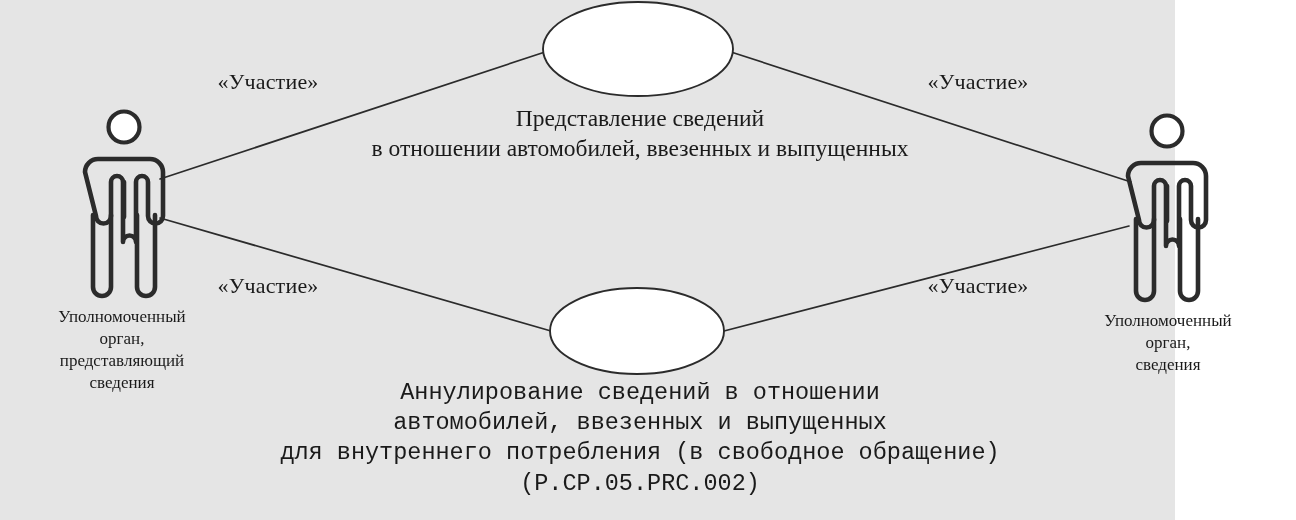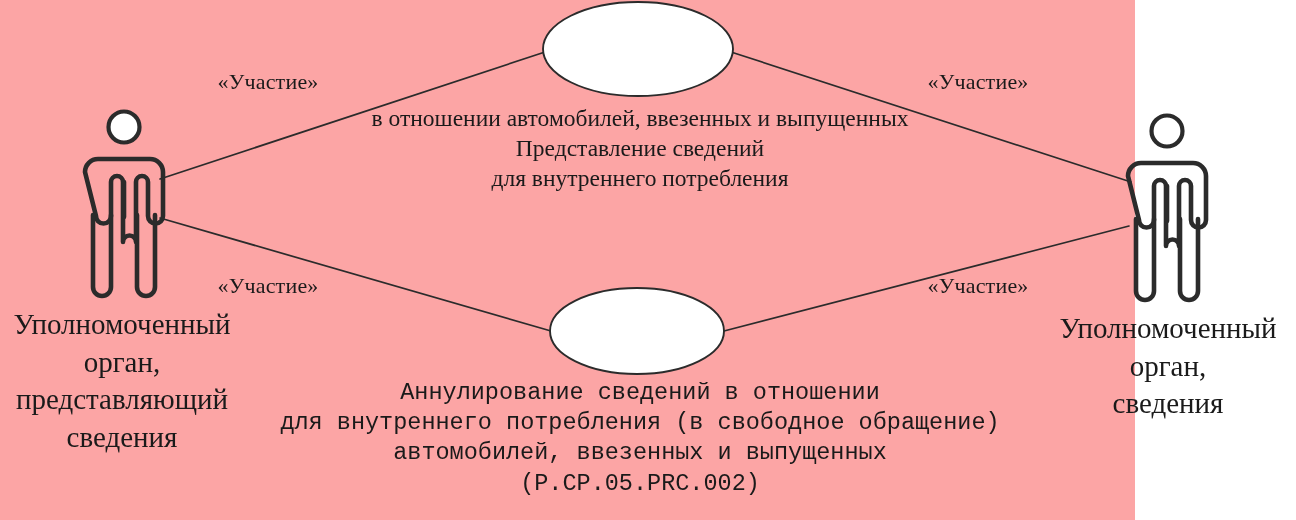--- a/index.html
+++ b/index.html
@@ -12,21 +12,22 @@
     width: 1296px;
     height: 520px;
     overflow: hidden;
     font-family: "Liberation Serif", "DejaVu Serif", serif;
     color: #1a1a1a;
   }
   #diagram-root {
     position: relative;
     width: 1135px;
     height: 520px;
-    background: #fca5a5;
+    background: #e5e5e5;
+    padding-left: 40px;
   }
   svg.diagram-canvas {
     position: absolute;
     left: 0;
     top: 0;
     width: 1296px;
     height: 520px;
     display: block;
   }
   .uc-ellipse {
@@ -62,21 +63,21 @@
   }
   .stereotype-label {
     font-size: 22px;
     letter-spacing: 0.2px;
   }
   .usecase-label {
     font-size: 23.5px;
     line-height: 1.285;
   }
   .actor-label {
-    font-size: 29px;
+    font-size: 17px;
     line-height: 1.30;
   }
   .center-x {
     transform: translateX(-50%);
   }
 </style>
 </head>
 <body>
 
 <div id="diagram-root">
@@ -152,29 +153,28 @@
 
   <div class="txt stereotype-label center-x" style="left:268px; top:68px;">«Участие»</div>
 
   <div class="txt stereotype-label center-x" style="left:978px; top:68px;">«Участие»</div>
 
   <div class="txt stereotype-label center-x" style="left:268px; top:272px;">«Участие»</div>
 
   <div class="txt stereotype-label center-x" style="left:978px; top:272px;">«Участие»</div>
 
   <div class="txt usecase-label center-x" style="left:640px; top:103px;">
+    <div>Представление сведений</div>
     <div>в отношении автомобилей, ввезенных и выпущенных</div>
-    <div>Представление сведений</div>
-    <div>для внутреннего потребления</div>
   </div>
 
   <div class="txt usecase-label center-x" style="left:640px; top:378px;font-family:Liberation Mono, monospace;">
     <div>Аннулирование сведений в отношении</div>
+    <div>автомобилей, ввезенных и выпущенных</div>
     <div>для внутреннего потребления (в свободное обращение)</div>
-    <div>автомобилей, ввезенных и выпущенных</div>
     <div>(Р.СР.05.PRC.002)</div>
   </div>
 
   <div class="txt actor-label center-x" style="left:122px; top:306px;">
     <div>Уполномоченный</div>
     <div>орган,</div>
     <div>представляющий</div>
     <div>сведения</div>
   </div>
 

